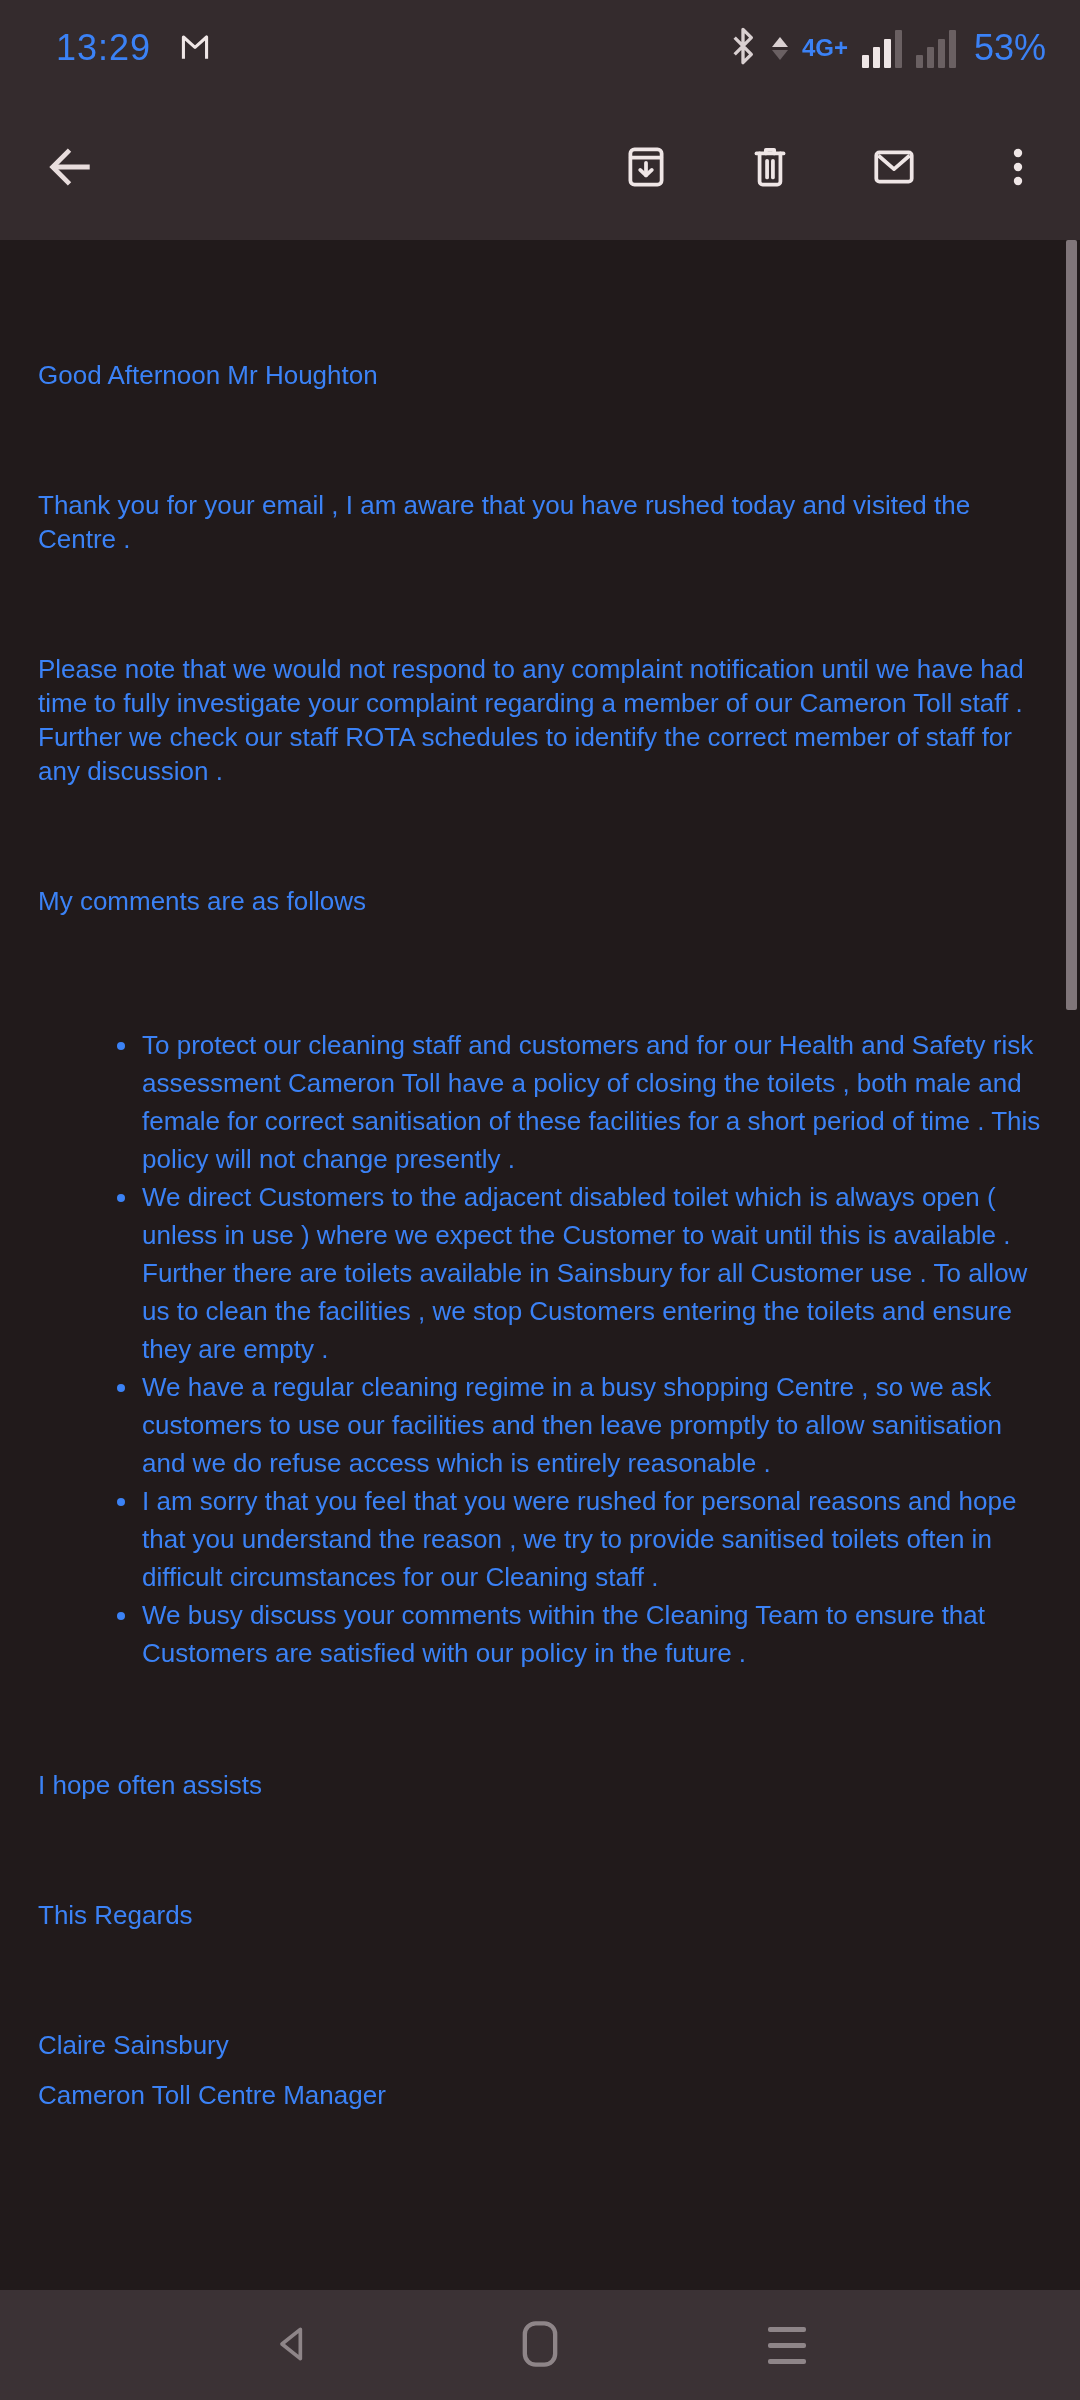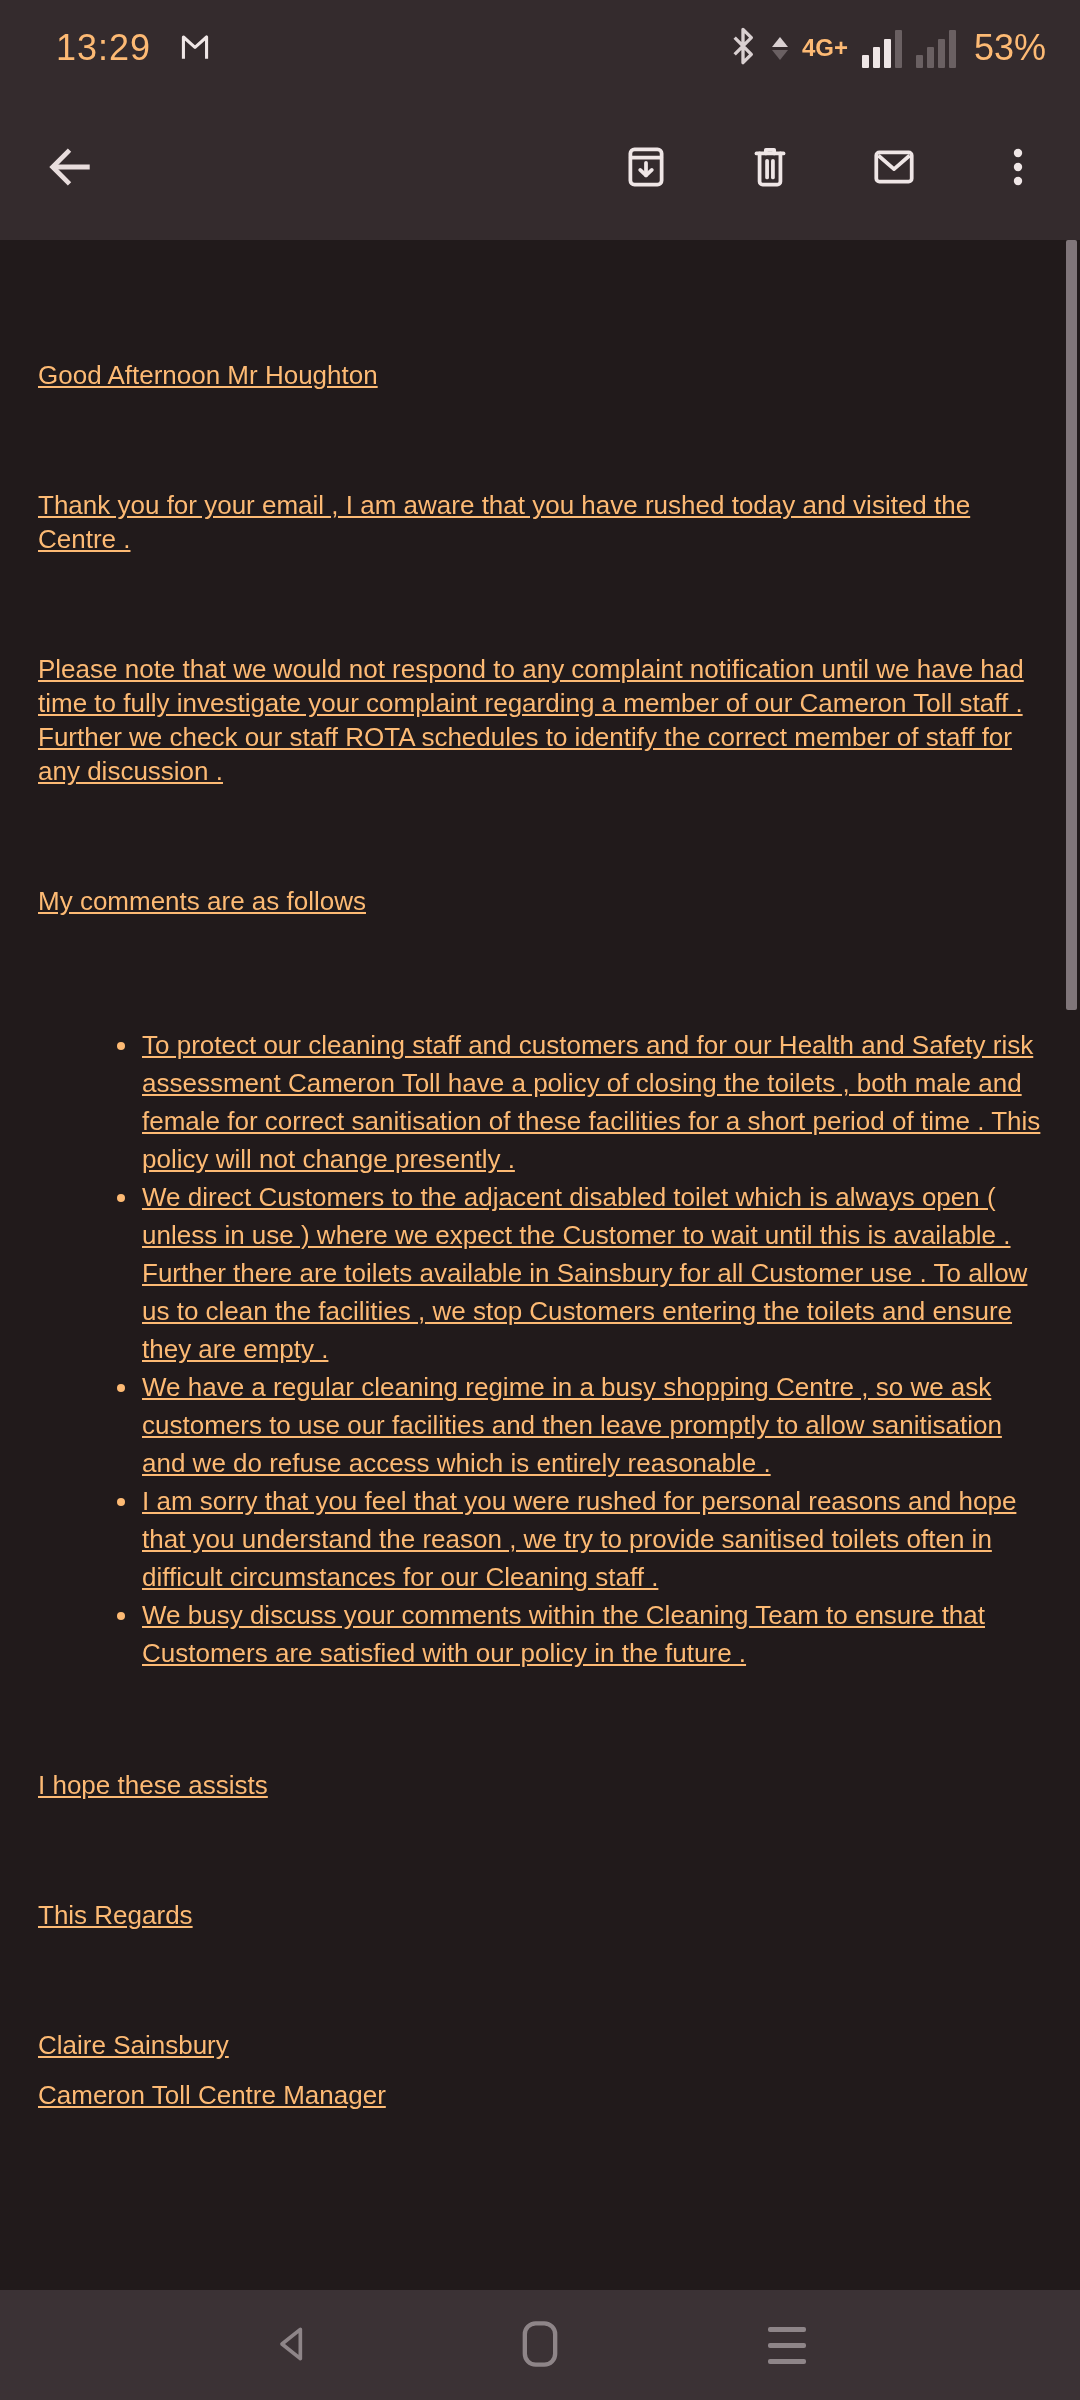--- a/index.html
+++ b/index.html
@@ -1,19 +1,19 @@
 <!DOCTYPE html>
 <html><head>
 <meta charset="utf-8">
 <style>
   html,body { margin:0; padding:0; background:#000; }
   * { box-sizing:border-box; }
   .phone {
     position:relative; width:1080px; height:2400px; overflow:hidden;
-    background:#211a1b; color:#fdba74;
+    background:#211a1b; color:#3b82f6;
     font-family:"Liberation Sans","DejaVu Sans",sans-serif;
   }
   
   .status-bar {
     position:absolute; top:0; left:0; right:0; height:96px;
     background:#342b2d; display:flex; align-items:center;
     padding:0 34px 0 56px;
   }
   .sb-left { display:flex; align-items:center; gap:26px; flex:1; }
   .sb-time { font-size:36px; letter-spacing:1px; }
@@ -34,21 +34,21 @@
     padding:0 30px 0 38px;
   }
   .icon-btn { background:none; border:none; padding:0; color:#efe6e6; cursor:pointer;
     width:64px; height:64px; display:flex; align-items:center; justify-content:center; }
   .app-bar .spacer { flex:1; }
   .app-bar .right-group { display:flex; align-items:center; gap:60px; }
   
   .content {
     position:absolute; top:240px; left:0; right:0; height:2050px; overflow:hidden;
     padding:118px 36px 0 38px;
-    font-size:26px; line-height:34px;text-decoration:underline;
+    font-size:26px; line-height:34px;
   }
   .para { margin:0; }
   .gap2 { margin-top:96px; }
   .gap1 { margin-top:16px; }
   ul.points { margin:108px 0 3px 0; padding:0 0 0 102px; list-style:disc outside; }
   ul.points li { line-height:38px; padding-left:2px; }
   
   .scrollbar { position:absolute; right:3px; top:240px; width:11px; height:770px;
     background:#80767a; border-radius:2px; }
   
@@ -160,21 +160,21 @@
     <p class="para gap2">Thank you for your email , I am aware that you have rushed today and visited the Centre .</p>
     <p class="para gap2">Please note that we would not respond to any complaint notification until we have had time to fully investigate your complaint regarding a member of our Cameron Toll staff . Further we check our staff ROTA schedules to identify the correct member of staff for any discussion .</p>
     <p class="para gap2">My comments are as follows</p>
     <ul class="points">
       <li>To protect our cleaning staff and customers and for our Health and Safety risk assessment Cameron Toll have a policy of closing the toilets , both male and female for correct sanitisation of these facilities for a short period of time . This policy will not change presently .</li>
       <li>We direct Customers to the adjacent disabled toilet which is always open ( unless in use ) where we expect the Customer to wait until this is available . Further there are toilets available in Sainsbury for all Customer use . To allow us to clean the facilities , we stop Customers entering the toilets and ensure they are empty .</li>
       <li>We have a regular cleaning regime in a busy shopping Centre , so we ask customers to use our facilities and then leave promptly to allow sanitisation and we do refuse access which is entirely reasonable .</li>
       <li>I am sorry that you feel that you were rushed for personal reasons and hope that you understand the reason , we try to provide sanitised toilets often in difficult circumstances for our Cleaning staff .</li>
       <li>We busy discuss your comments within the Cleaning Team to ensure that Customers are satisfied with our policy in the future .</li>
     </ul>
-    <p class="para gap2">I hope these assists</p>
+    <p class="para gap2">I hope often assists</p>
     <p class="para gap2">This Regards</p>
     <p class="para gap2">Claire Sainsbury</p>
     <p class="para gap1">Cameron Toll Centre Manager</p>
   </div>
 
   <div class="scrollbar"></div>
 
   <div class="nav-bar">
     <button class="nav-btn">
       <span>

